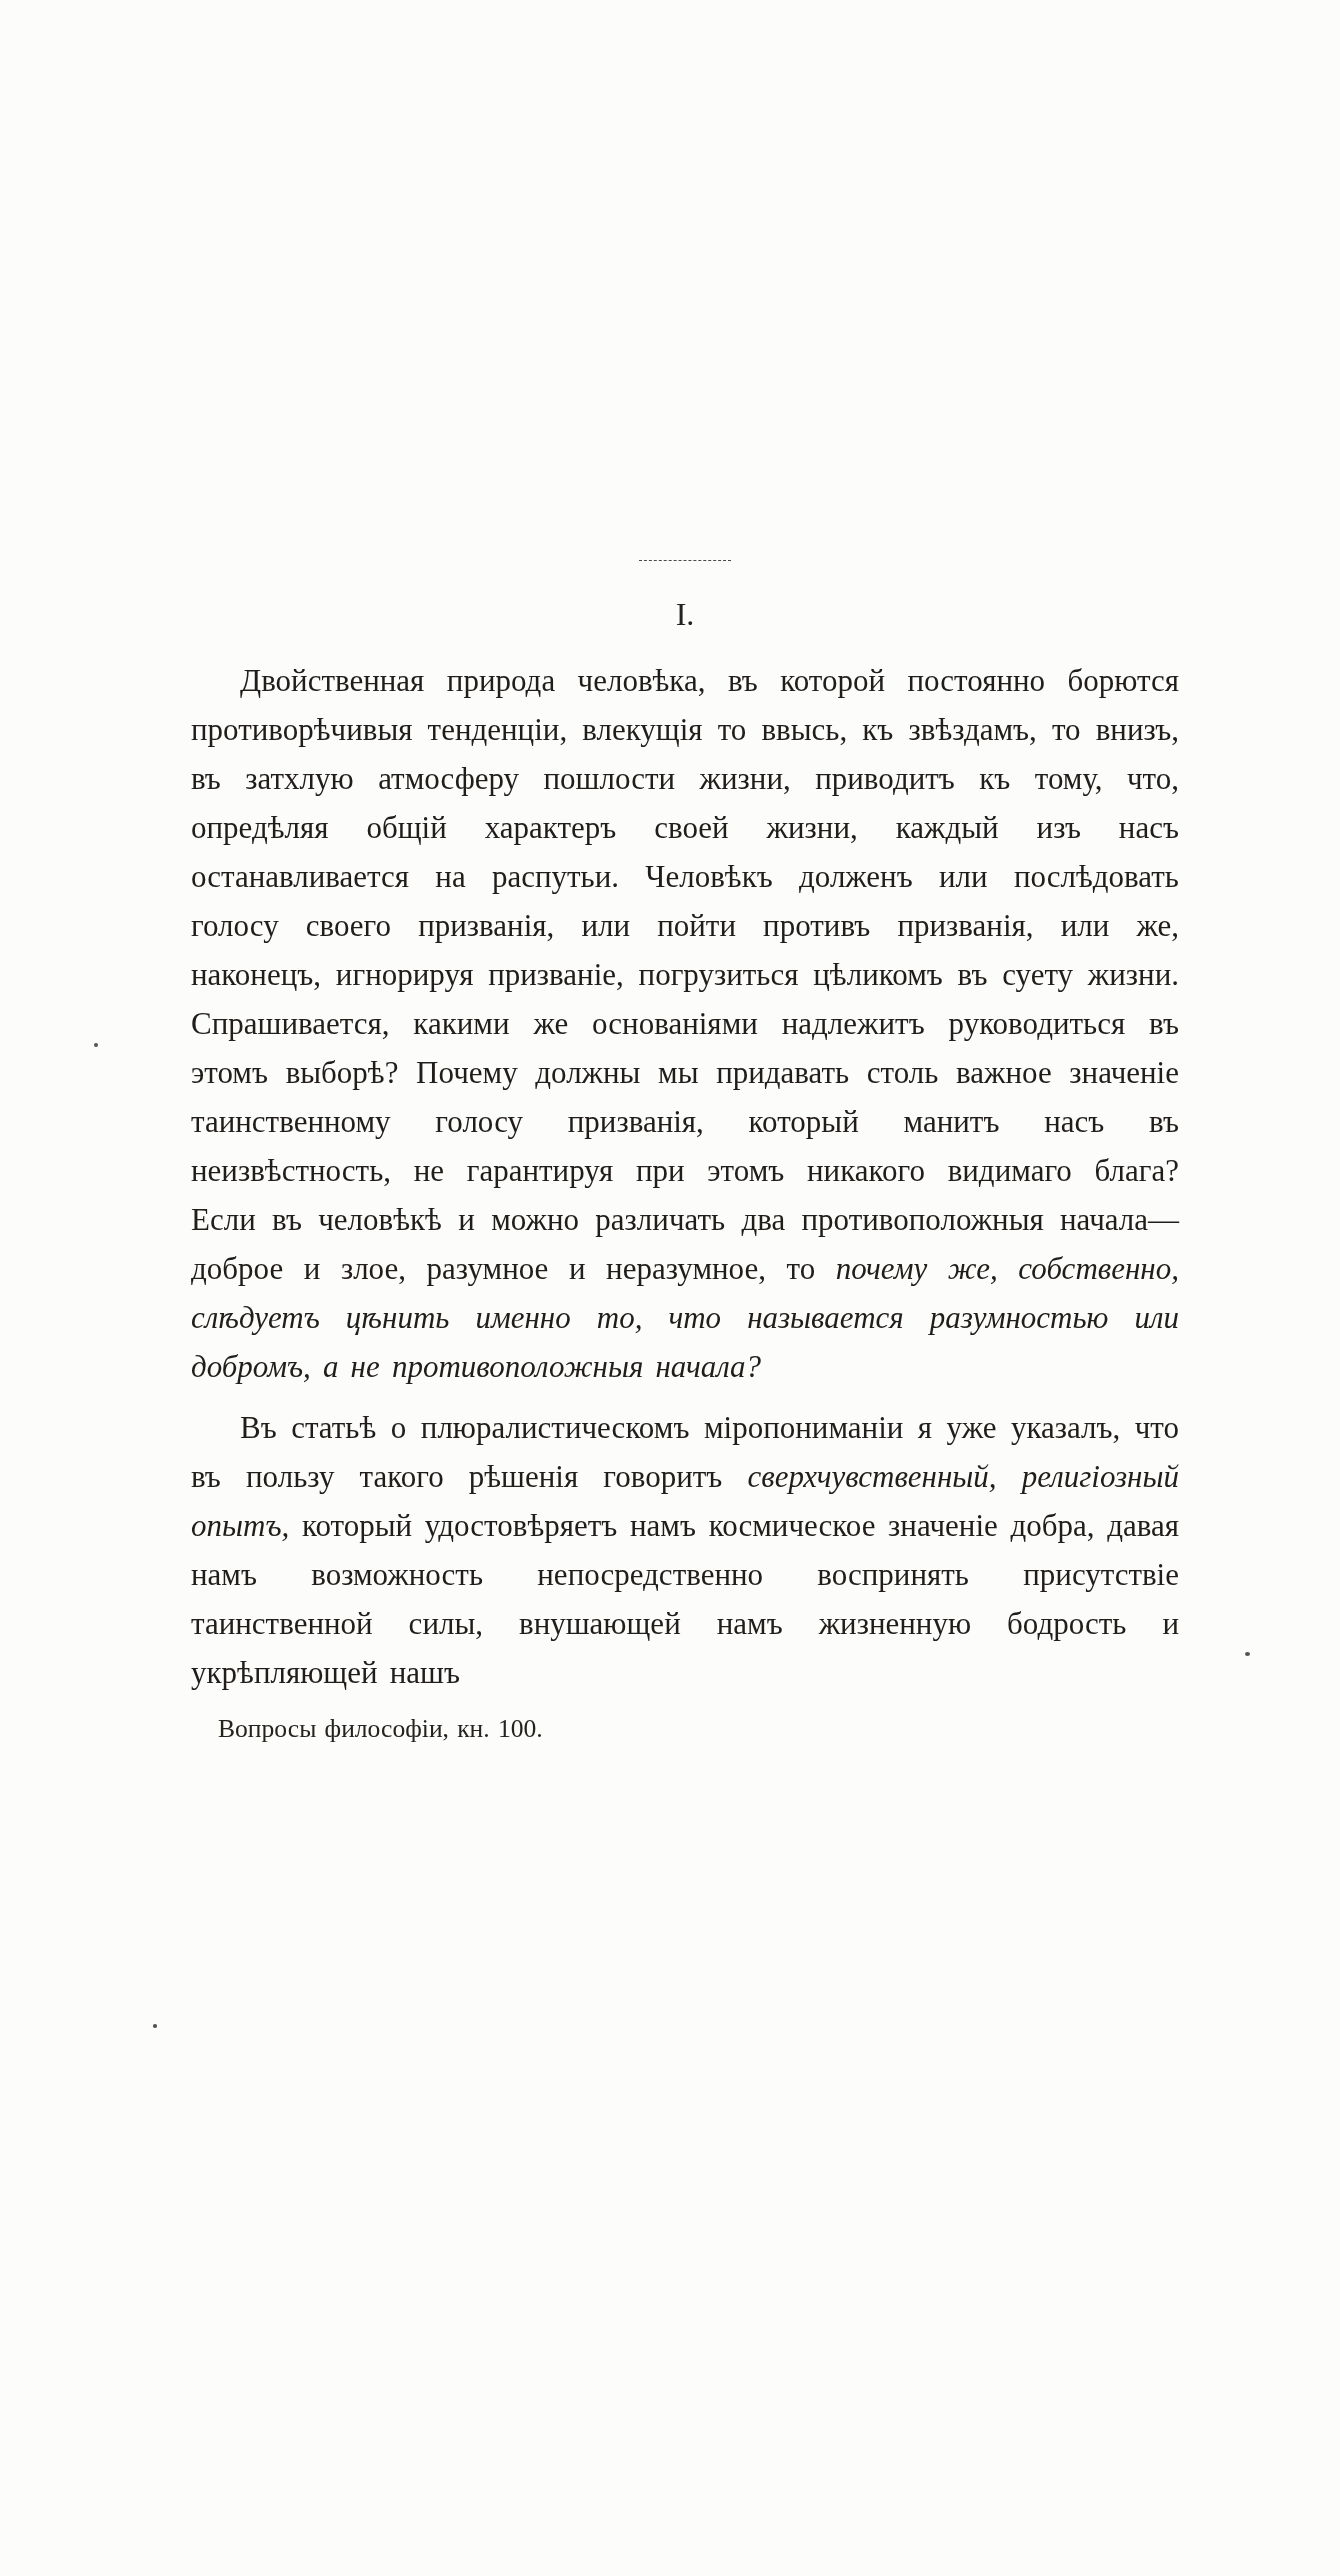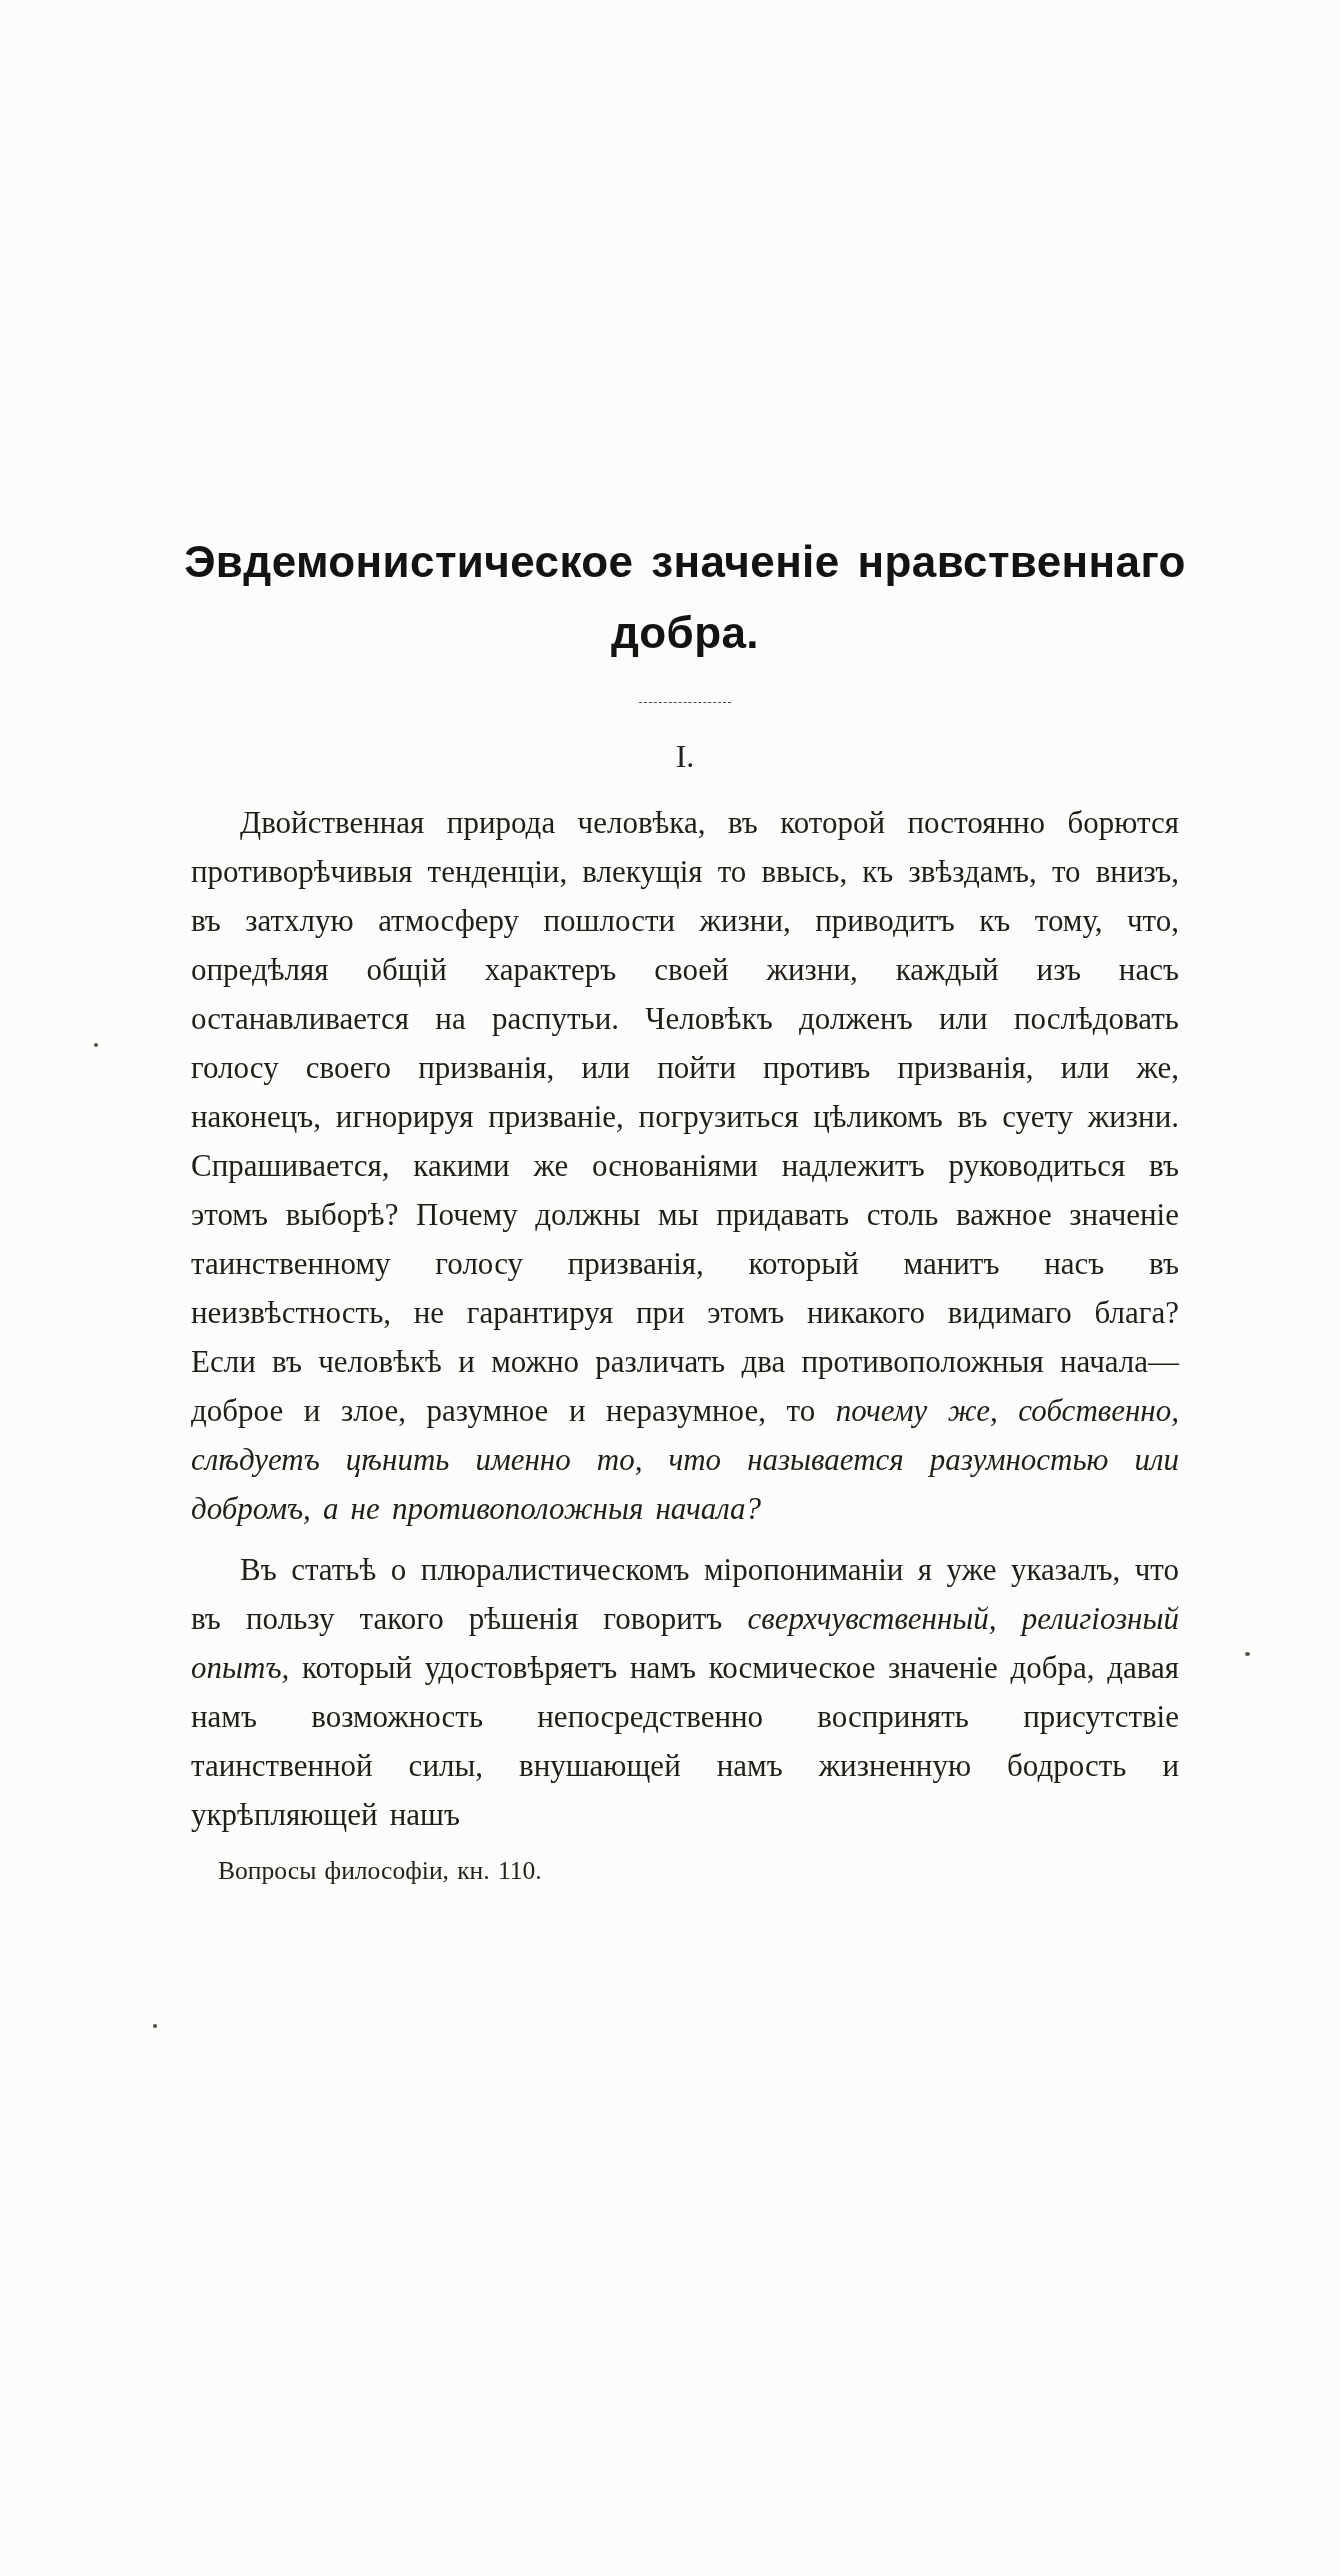--- a/index.html
+++ b/index.html
@@ -77,34 +77,30 @@
   .speck-2 { left: 1245px; top: 1652px; width: 5.3px; height: 4.4px; }
   .speck-3 { left: 153px; top: 2024px; width: 3.5px; height: 3.5px; }
 </style>
 </head>
 <body>
 
 <div class="page">
 
   <div class="content">
 
-    <h1 class="title">
-      <span class="title-line">Эвдемонистическое значеніе нравственнаго</span>
-      <span class="title-line">добра.</span>
-    </h1>
 
     <div class="divider"></div>
 
     <div class="section-number">I.</div>
 
     <div class="body-text">
       <p class="para"><span>Двойственная природа человѣка, въ которой постоянно борются противорѣчивыя тенденціи, влекущія то ввысь, къ звѣздамъ, то внизъ, въ затхлую атмосферу пошлости жизни, приводитъ къ тому, что, опредѣляя общій характеръ своей жизни, каждый изъ насъ останавливается на распутьи. Человѣкъ долженъ или послѣдовать голосу своего призванія, или пойти противъ призванія, или же, наконецъ, игнорируя призваніе, погрузиться цѣликомъ въ суету жизни. Спрашивается, какими же основаніями надлежитъ руководиться въ этомъ выборѣ? Почему должны мы придавать столь важное значеніе таинственному голосу призванія, который манитъ насъ въ неизвѣстность, не гарантируя при этомъ никакого видимаго блага? Если въ человѣкѣ и можно различать два противоположныя начала—доброе и злое, разумное и неразумное, то </span><span class="italic">почему же, собственно, слѣдуетъ цѣнить именно то, что называется разумностью или добромъ, а не противоположныя начала?</span></p>
       <p class="para"><span>Въ статьѣ о плюралистическомъ міропониманіи я уже указалъ, что въ пользу такого рѣшенія говоритъ </span><span class="italic">сверхчувственный, религіозный опытъ,</span><span> который удостовѣряетъ намъ космическое значеніе добра, давая намъ возможность непосредственно воспринять присутствіе таинственной силы, внушающей намъ жизненную бодрость и укрѣпляющей нашъ</span></p>
 
-      <div class="footnote">Вопросы философіи, кн. 110.</div>
+      <div class="footnote">Вопросы философіи, кн. 100.</div>
     </div>
 
   </div>
 
   <div class="speck speck-1"></div>
   <div class="speck speck-2"></div>
   <div class="speck speck-3"></div>
 
 </div>
 

